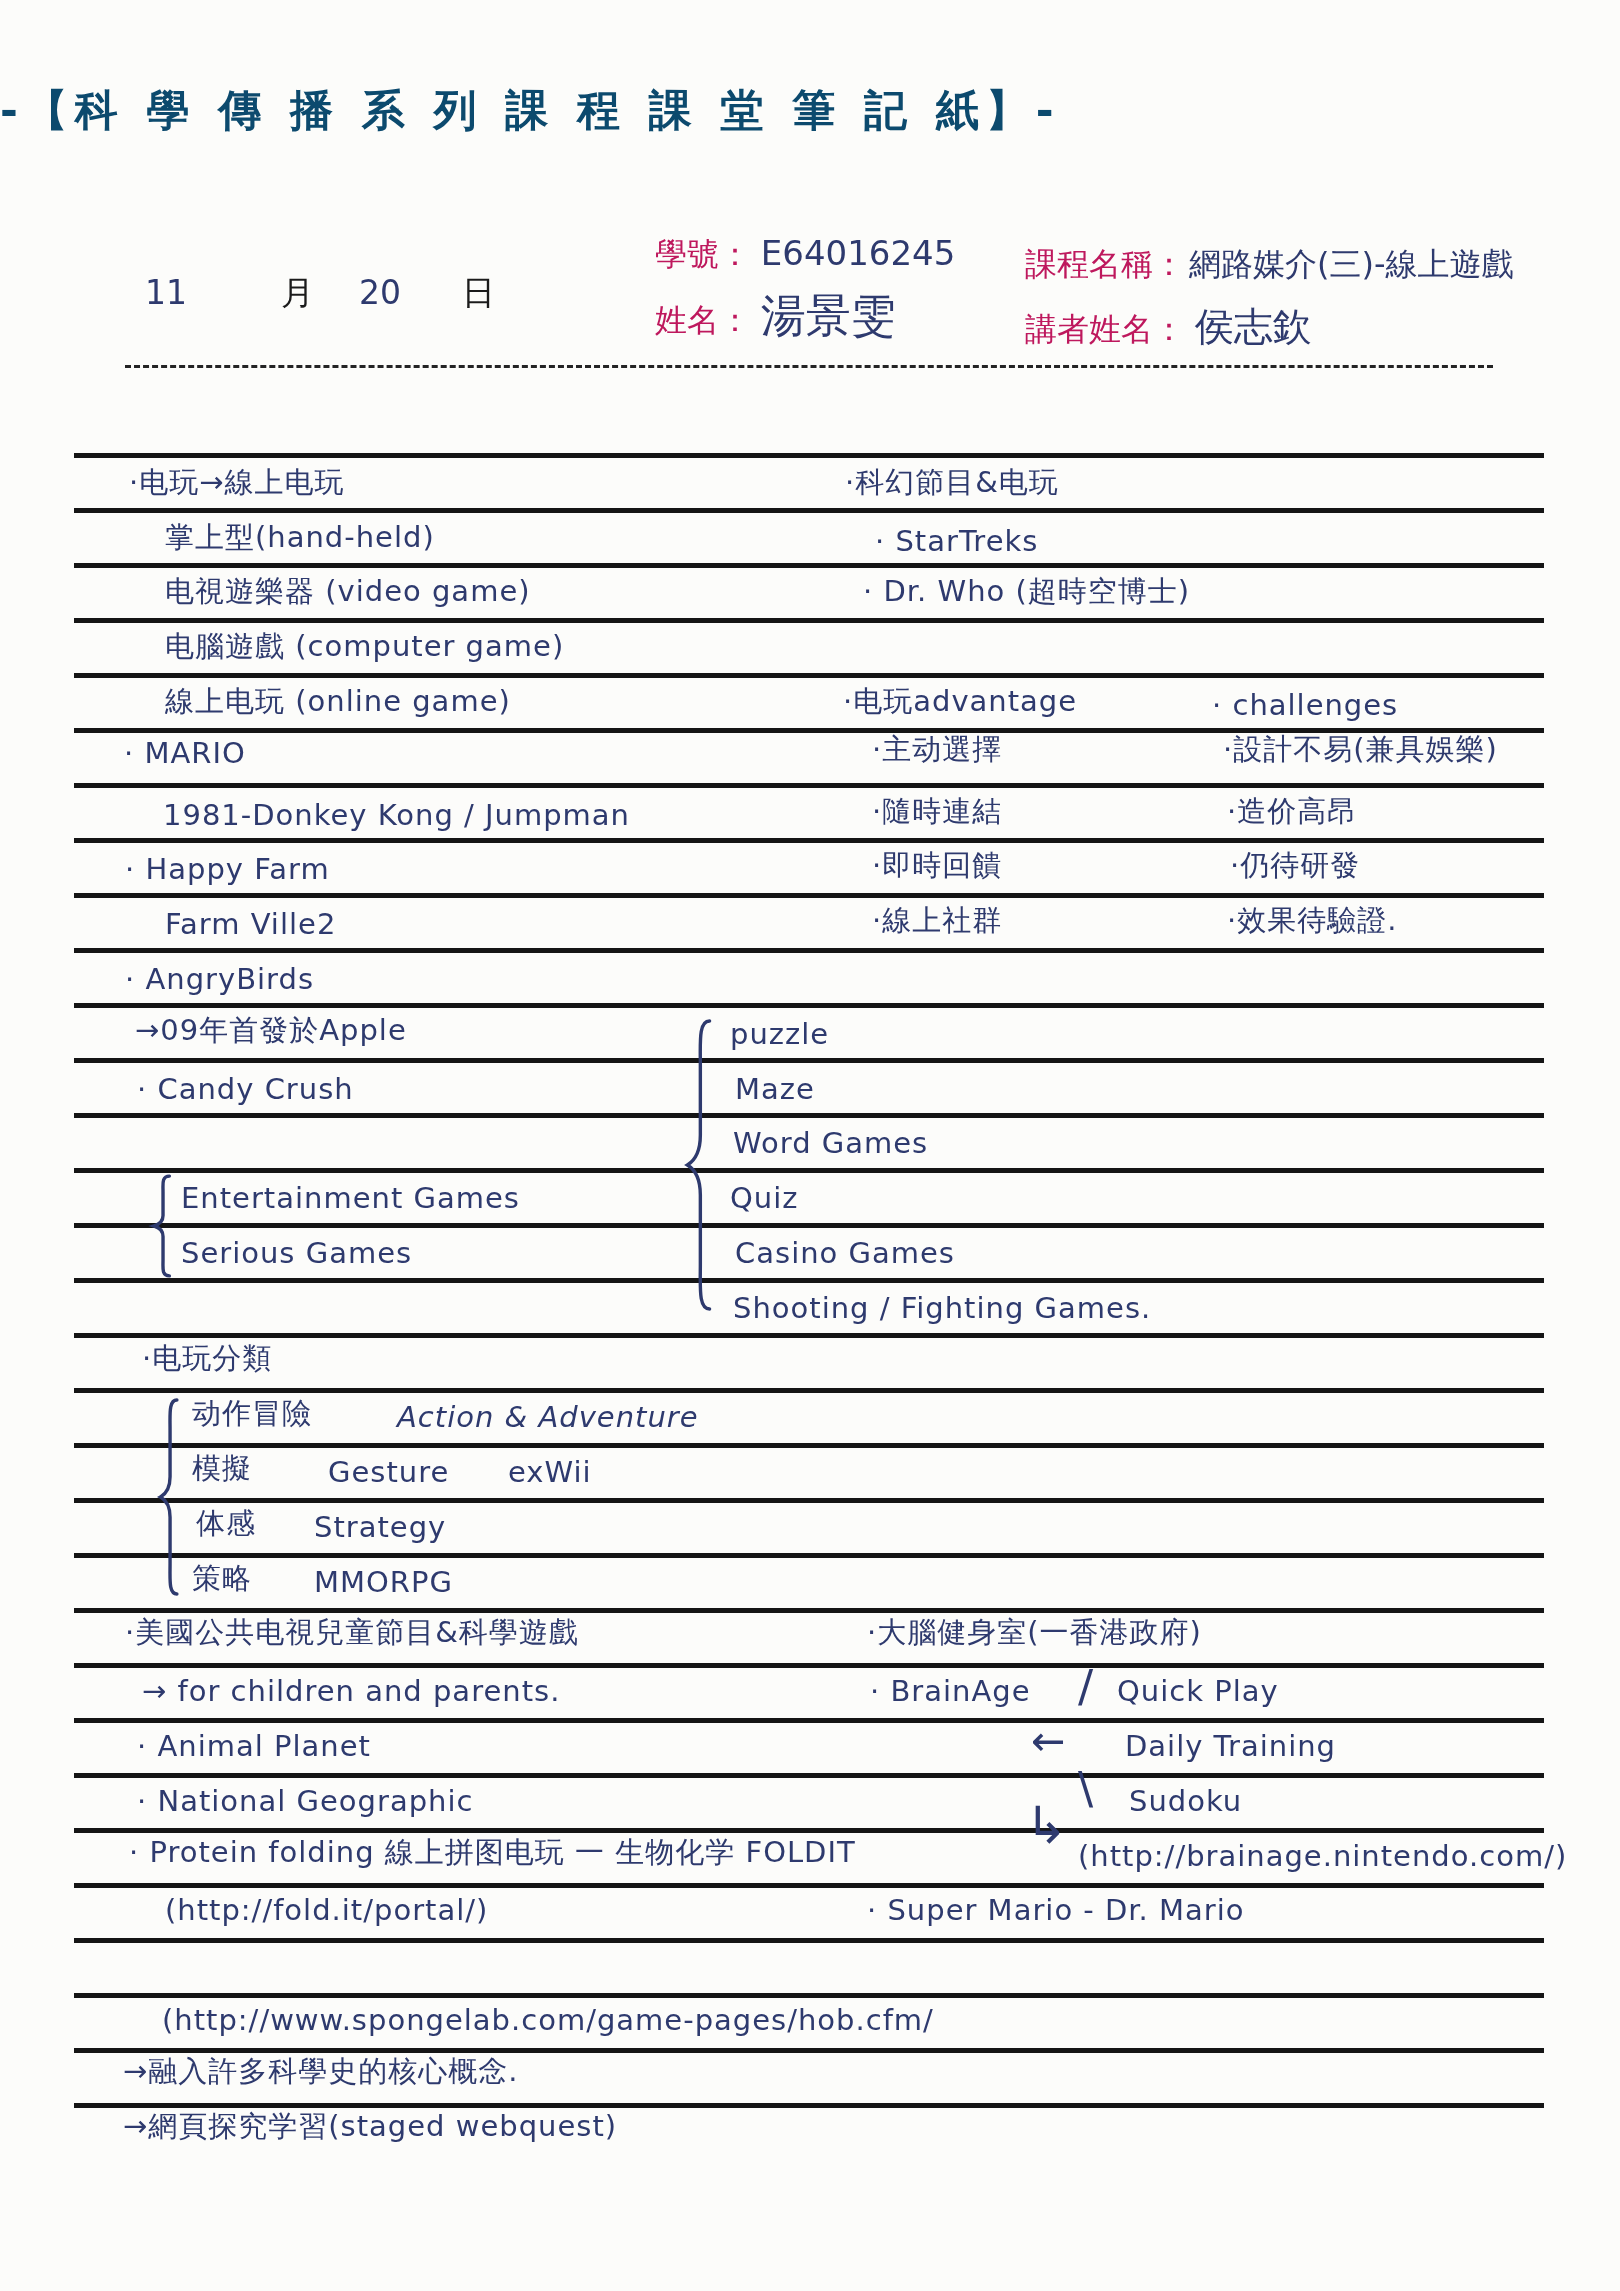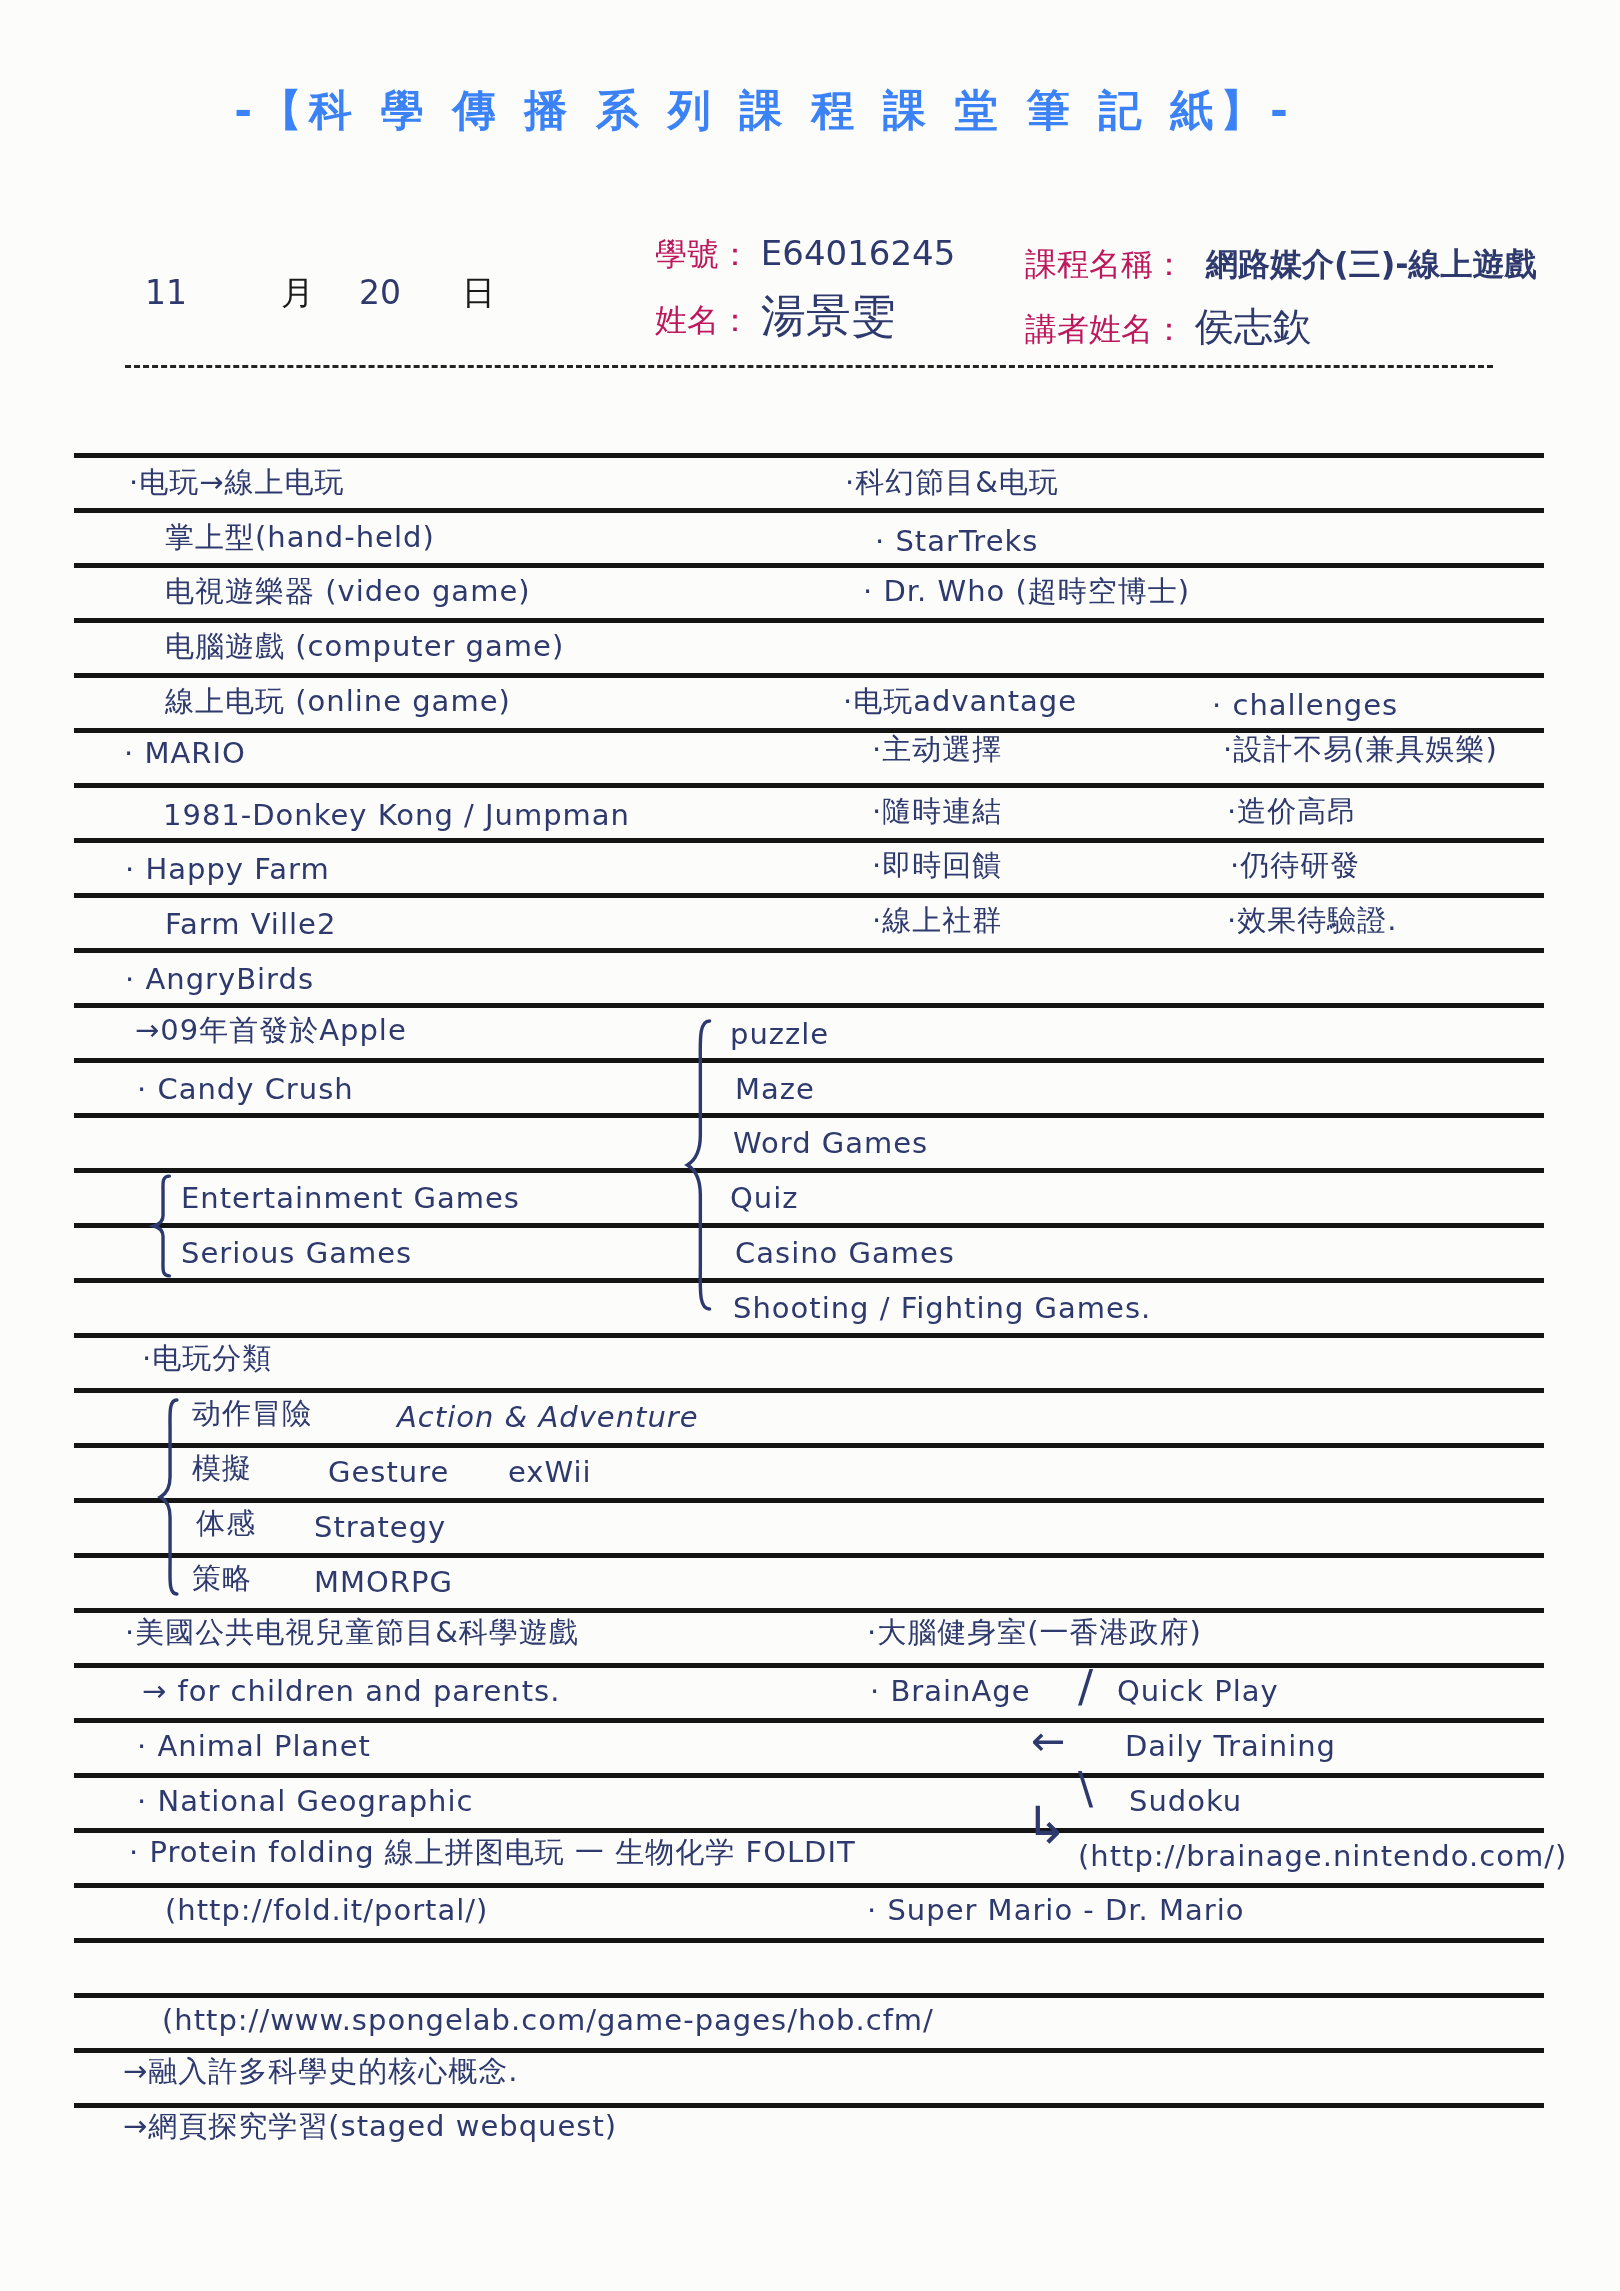--- a/index.html
+++ b/index.html
@@ -1,31 +1,31 @@
 <!DOCTYPE html>
 <html><head>
 <meta charset="utf-8">
 <style>
   html,body{margin:0;padding:0;background:#e8e8e6;}
   .page{
     position:relative;width:1620px;height:2292px;background:#fcfcfa;
     font-family:"DejaVu Sans","Liberation Sans",sans-serif;overflow:hidden;
   }
   .title{
-    position:absolute;top:82px;left:0;width:1529px;text-align:center;
-    font-size:43px;font-weight:bold;letter-spacing:6.9px;color:#3b82f6;white-space:nowrap;
+    position:absolute;top:82px;left:0;width:1529px;text-align:left;
+    font-size:43px;font-weight:bold;letter-spacing:6.9px;color:#0c4a6e;white-space:nowrap;
   }
   .hdr-abs{position:absolute;white-space:nowrap;}
   .lbl{color:#be185d;font-size:32px;}
   .val{color:#2e3a6e;font-size:34px;margin-left:9.8px;}
   .fld-id{left:655px;top:233px;}
   .fld-name{left:655px;top:286px;}
   .fld-name .val{font-size:45px;}
   .fld-course{left:1025px;top:243px;}
-  .fld-course .val{font-size:32px;margin-left:21px;font-weight:bold;}
+  .fld-course .val{font-size:32px;margin-left:4px;}
   .fld-lect{left:1025px;top:300px;}
   .fld-lect .val{font-size:39px;}
   .date-field{left:145px;top:271px;font-size:33px;}
   .date-num{color:#2e3a6e;}
   .date-lab{color:#1b1b1b;}
   .d-sp1{display:inline-block;width:94px;}
   .d-sp2{display:inline-block;width:45px;}
   .d-sp3{display:inline-block;width:61px;}
   .dashed-divider{
     position:absolute;top:365px;left:125px;width:1368px;height:0;

